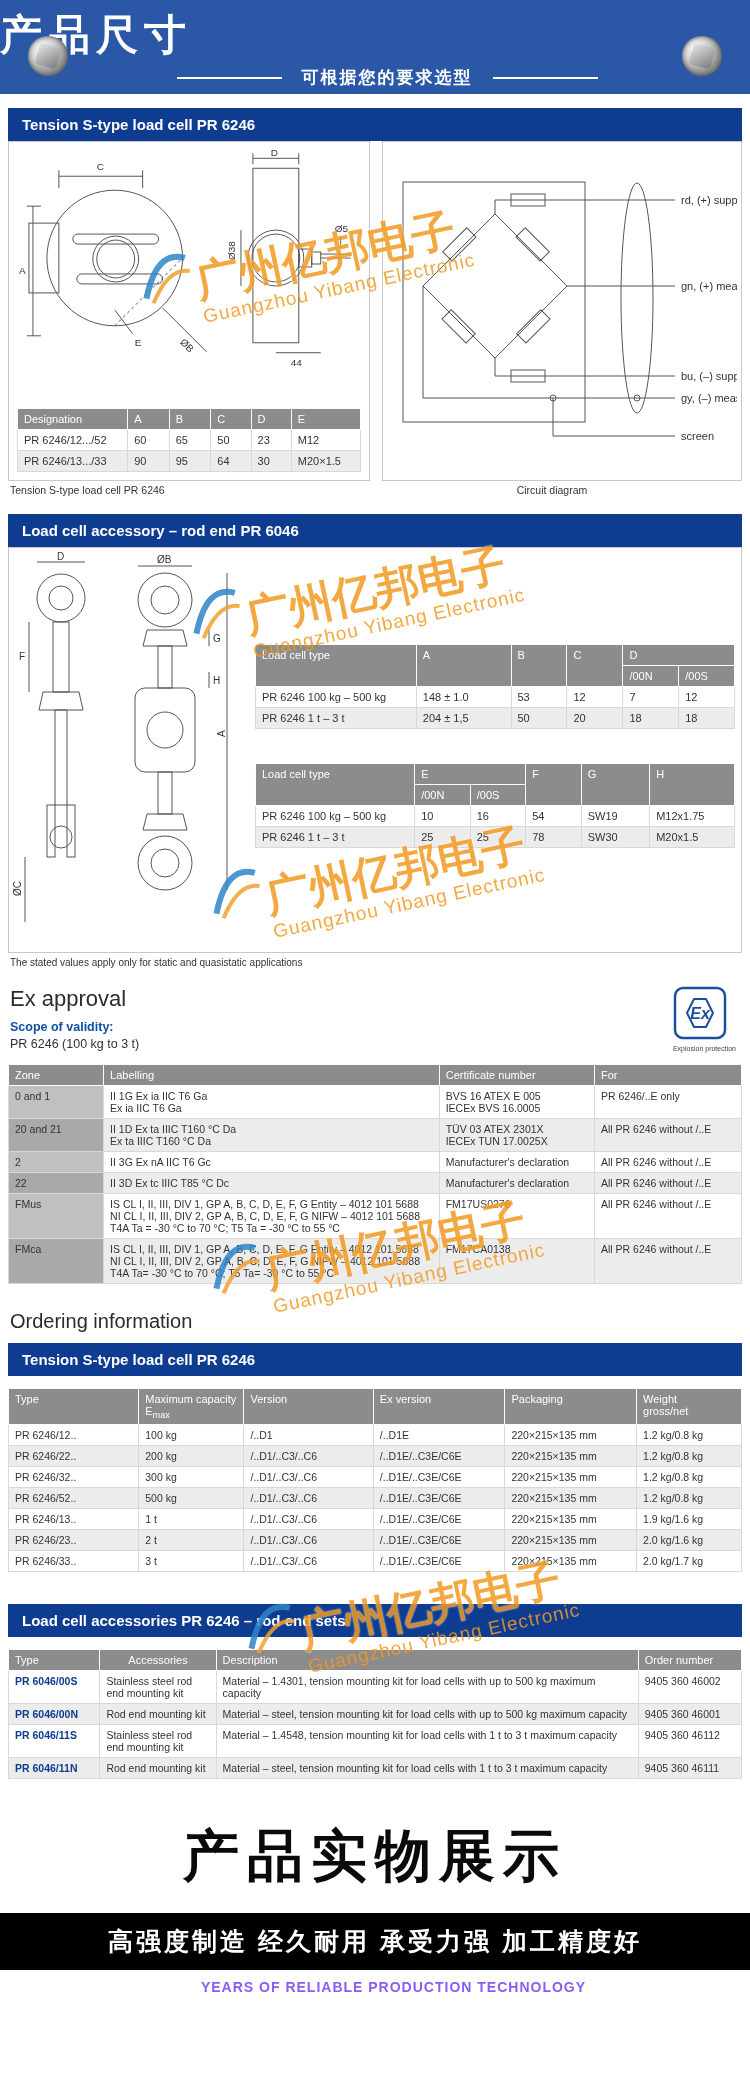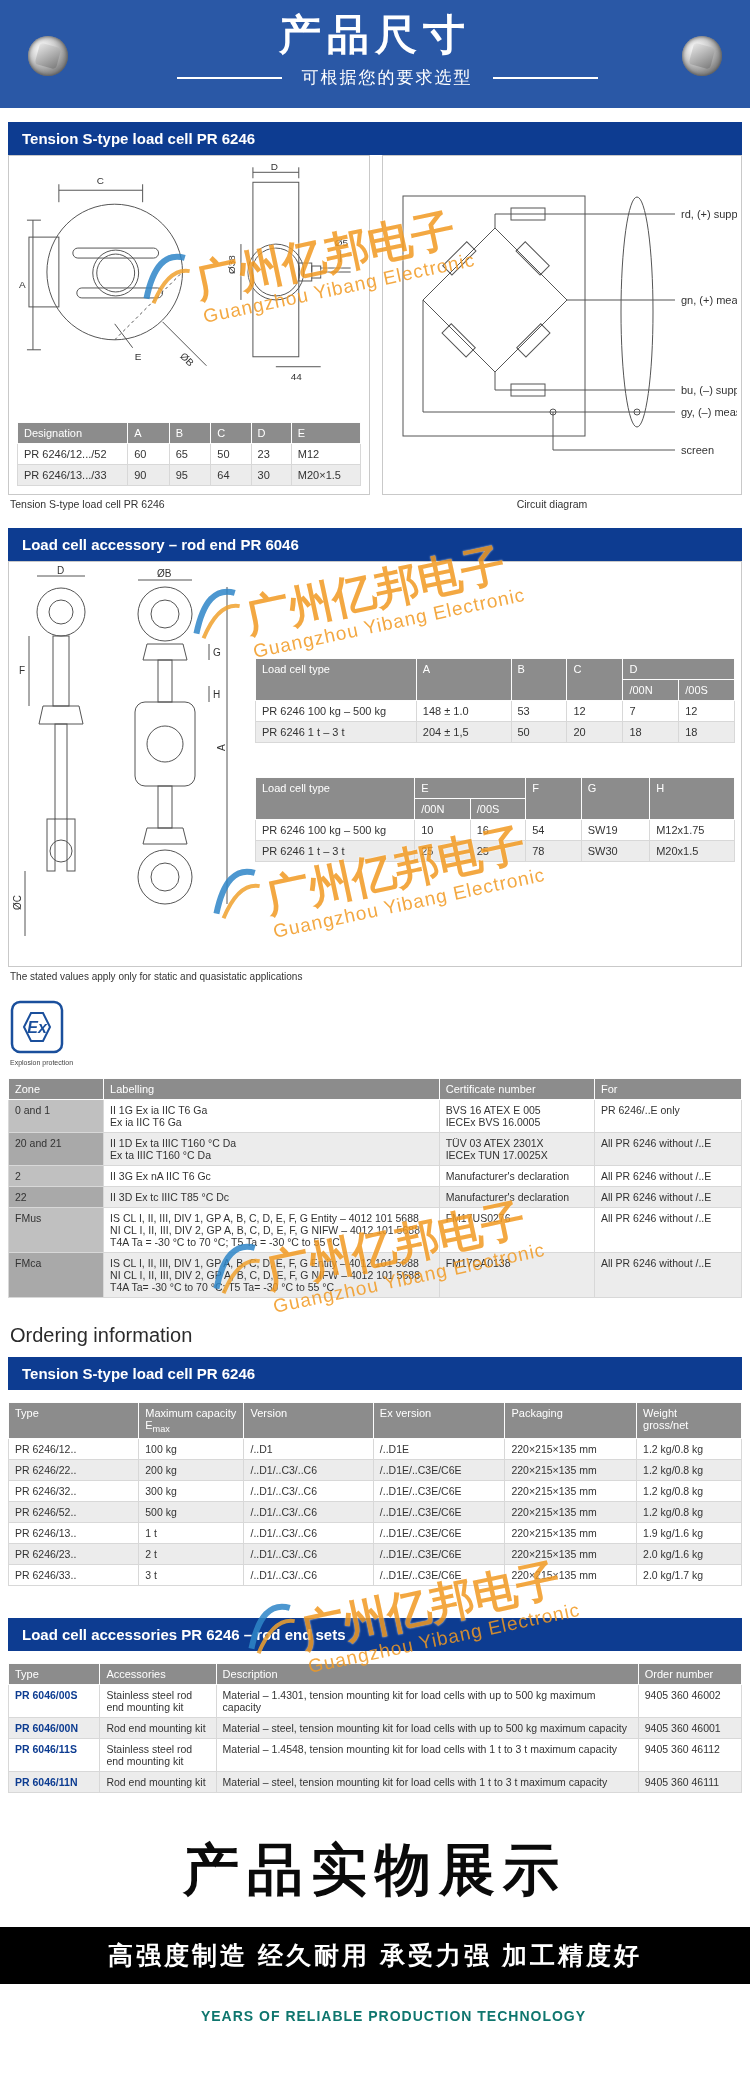--- a/index.html
+++ b/index.html
@@ -1,22 +1,22 @@
 <!DOCTYPE html>
 <html><head>
 <meta charset="utf-8">
 <style>
   html,body{margin:0;padding:0;background:#fff;}
   body{font-family:"Liberation Sans", sans-serif;color:#222;}
   .page{width:750px;background:#fff;position:relative;overflow:hidden;}
 
   
-  .banner{background:#2a58a6;height:108px;position:relative;color:#fff;text-align:center;}
+  .banner{background:#2a58a6;height:94px;position:relative;color:#fff;}
   .banner-title{font-size:42px;font-weight:bold;letter-spacing:6px;padding-top:7px;}
-  .banner-sub{display:flex;align-items:center;justify-content:center;gap:20px;margin-top:3px;font-size:17px;font-weight:normal;letter-spacing:2px;margin-left:24px;}
+  .banner-sub{display:flex;align-items:center;justify-content:center;gap:20px;margin-top:3px;font-size:17px;font-weight:bold;letter-spacing:2px;margin-left:24px;}
   .hline{width:105px;height:2px;background:#fff;}
   .screw{position:absolute;top:36px;width:40px;height:40px;border-radius:50%;
     background:radial-gradient(circle at 35% 32%,#ffffff,#cfcfcf 35%,#8f8f8f 65%,#5f5f5f 100%);
     box-shadow:inset 0 0 4px #444;}
   .screw::after{content:"";position:absolute;left:9px;top:9px;width:22px;height:22px;border-radius:4px;
     background:linear-gradient(135deg,#e8e8e8,#7a7a7a);transform:rotate(15deg);}
   .screw.left{left:28px;} .screw.right{right:28px;}
 
   
   .sectionbar{background:#0d3c91;color:#fff;font-weight:bold;font-size:15px;padding:8px 14px;margin:0 8px;}
@@ -57,21 +57,21 @@
   .ex-logo-caption{font-size:7px;color:#444;margin-top:1px;}
 
   
   .order-heading{font-size:20px;color:#2b2b2b;margin:26px 10px 10px 10px;}
   .fulltable{margin:12px 8px;width:734px;}
 
   
   .footer{margin-top:30px;text-align:center;}
   .footer-title{font-size:56px;font-weight:bold;color:#0a0a0a;letter-spacing:8px;padding:10px 0 18px 0;}
   .footer-black{background:#000;color:#fff;font-size:25px;font-weight:bold;letter-spacing:3px;padding:12px 0;}
-  .footer-tagline{font-size:14px;font-weight:bold;color:#0f766e;letter-spacing:1px;padding:24px 0 14px 0;margin-left:37px;}
+  .footer-tagline{font-size:14px;font-weight:bold;color:#8b5cf6;letter-spacing:1px;padding:9px 0 14px 0;margin-left:37px;}
 
   
   .wm{position:absolute;pointer-events:none;transform:rotate(-12deg);z-index:6;opacity:.85;white-space:nowrap;}
   .wm-cn{font-size:44px;font-weight:bold;color:#f29a22;text-shadow:0 0 2px #fff;}
   .wm-en{font-size:19px;color:#f29a22;margin-top:-6px;letter-spacing:1px;}
   .wm svg{position:absolute;left:-60px;top:-14px;}
 
   svg text{font-family:"Liberation Sans",sans-serif;font-size:11px;fill:#333;}
   svg .dim{font-size:10px;fill:#333;}
   .draw line,.draw rect,.draw circle,.draw path,.draw ellipse,.draw polygon{stroke:#555;fill:none;stroke-width:1;}
@@ -355,20 +355,25 @@
           <td>SW30</td>
           <td>M20x1.5</td>
         </tr>
       </tbody>
         </table>
     </div>
   </div>
   <div class="s2-note">The stated values apply only for static and quasistatic applications</div>
 
   <div class="ex-wrap">
+    <div>
+      <div class="ex-heading">Ex approval</div>
+      <div class="ex-scope-label">Scope of validity:</div>
+      <div class="ex-scope-value">PR 6246 (100 kg to 3 t)</div>
+    </div>
     <div class="ex-logo-block">
       <svg width="54" height="54" viewBox="0 0 54 54">
         <rect x="2" y="2" width="50" height="50" rx="8" fill="none" stroke="#1a4f9c" stroke-width="2.5"></rect>
         <polygon points="14,27 21,13 33,13 40,27 33,41 21,41" fill="none" stroke="#1a4f9c" stroke-width="2"></polygon>
         <text x="27" y="33" text-anchor="middle" style="font-size:16px;font-weight:bold;font-style:italic;fill:#1a4f9c;">Ex</text>
       </svg>
       <div class="ex-logo-caption">Explosion protection</div>
     </div>
   </div>
 
@@ -498,21 +503,21 @@
     </tr>
   </tbody>
     </table>
 
   <div style="height:20px;"></div>
   <div class="sectionbar">Load cell accessories PR 6246 – rod end sets</div>
   <table class="t fulltable" style="font-size:10.5px;">
     <tbody>
         <tr>
       <th style="width:82px;">Type</th>
-      <th style="width:108px;">Accessories</th>
+      <th style="width:108px;text-align:center;">Accessories</th>
       <th style="width:448px;">Description</th>
       <th style="width:96px;">Order number</th>
     </tr>
     <tr>
       <td style="color:#0d3c91;font-weight:bold;">PR 6046/00S</td>
       <td>Stainless steel rod end mounting kit</td>
       <td>Material – 1.4301, tension mounting kit for load cells with up to 500 kg maximum capacity</td>
       <td>9405 360 46002</td>
     </tr>
     <tr class="alt">

